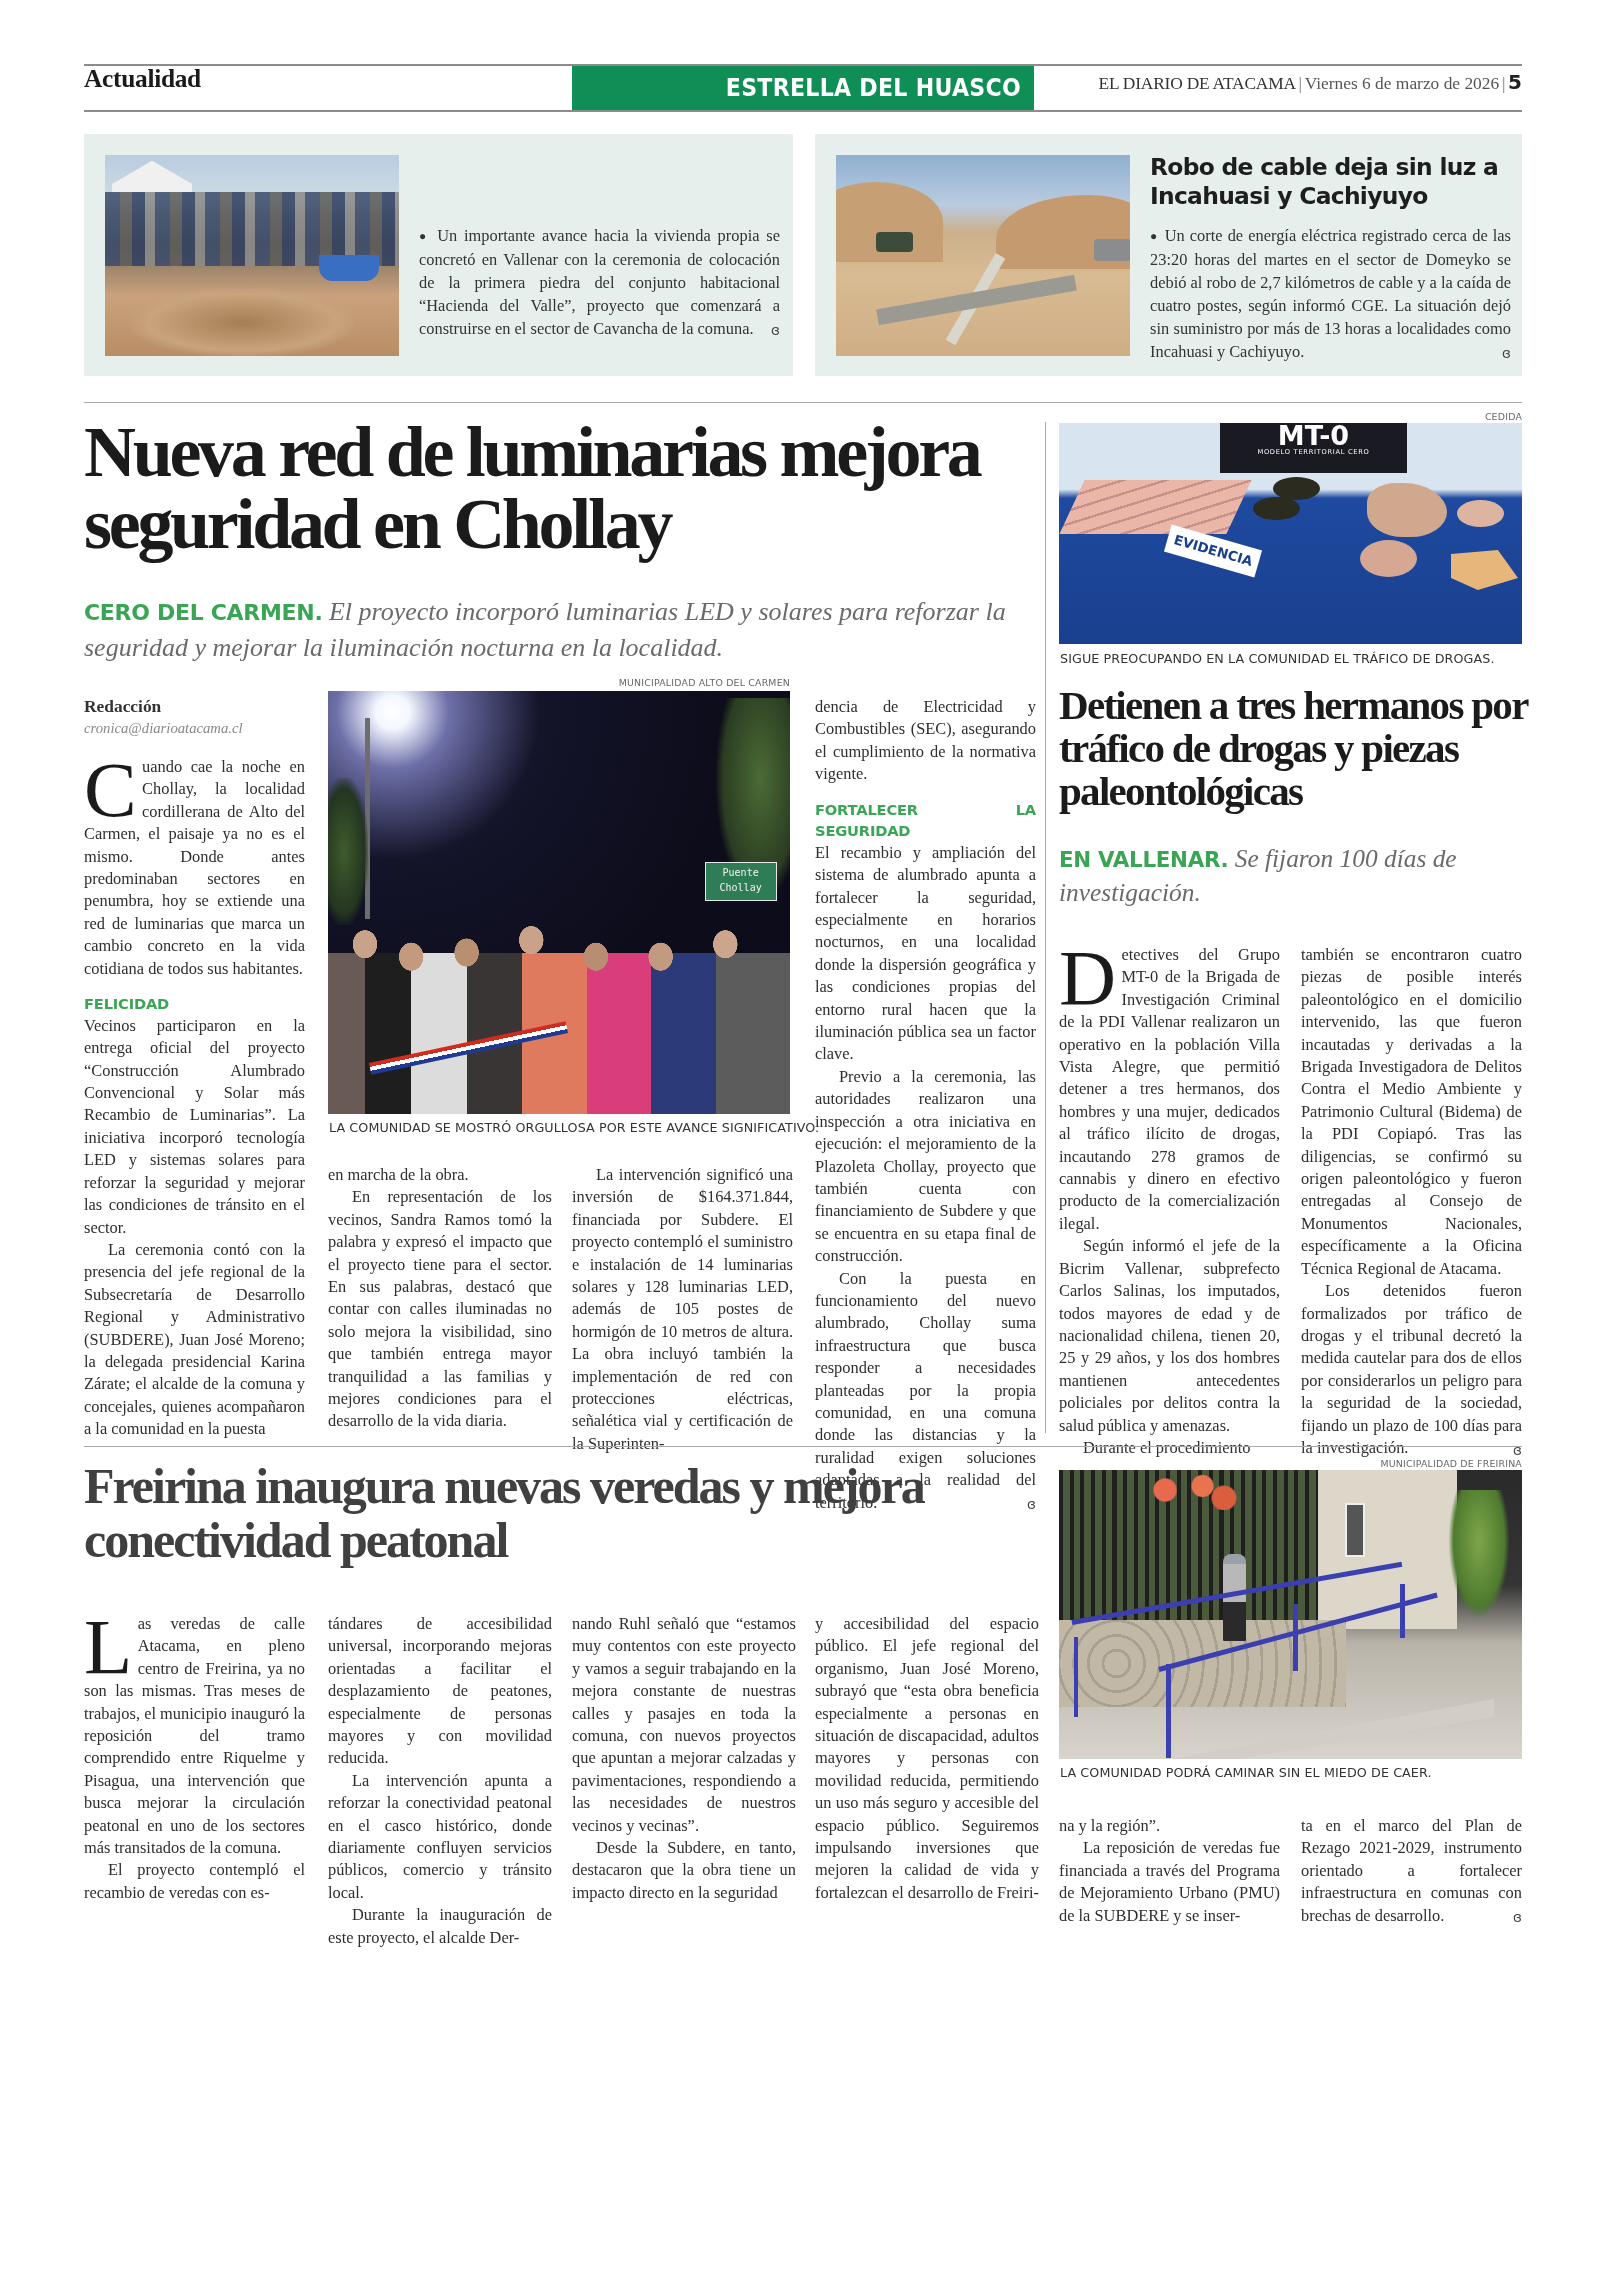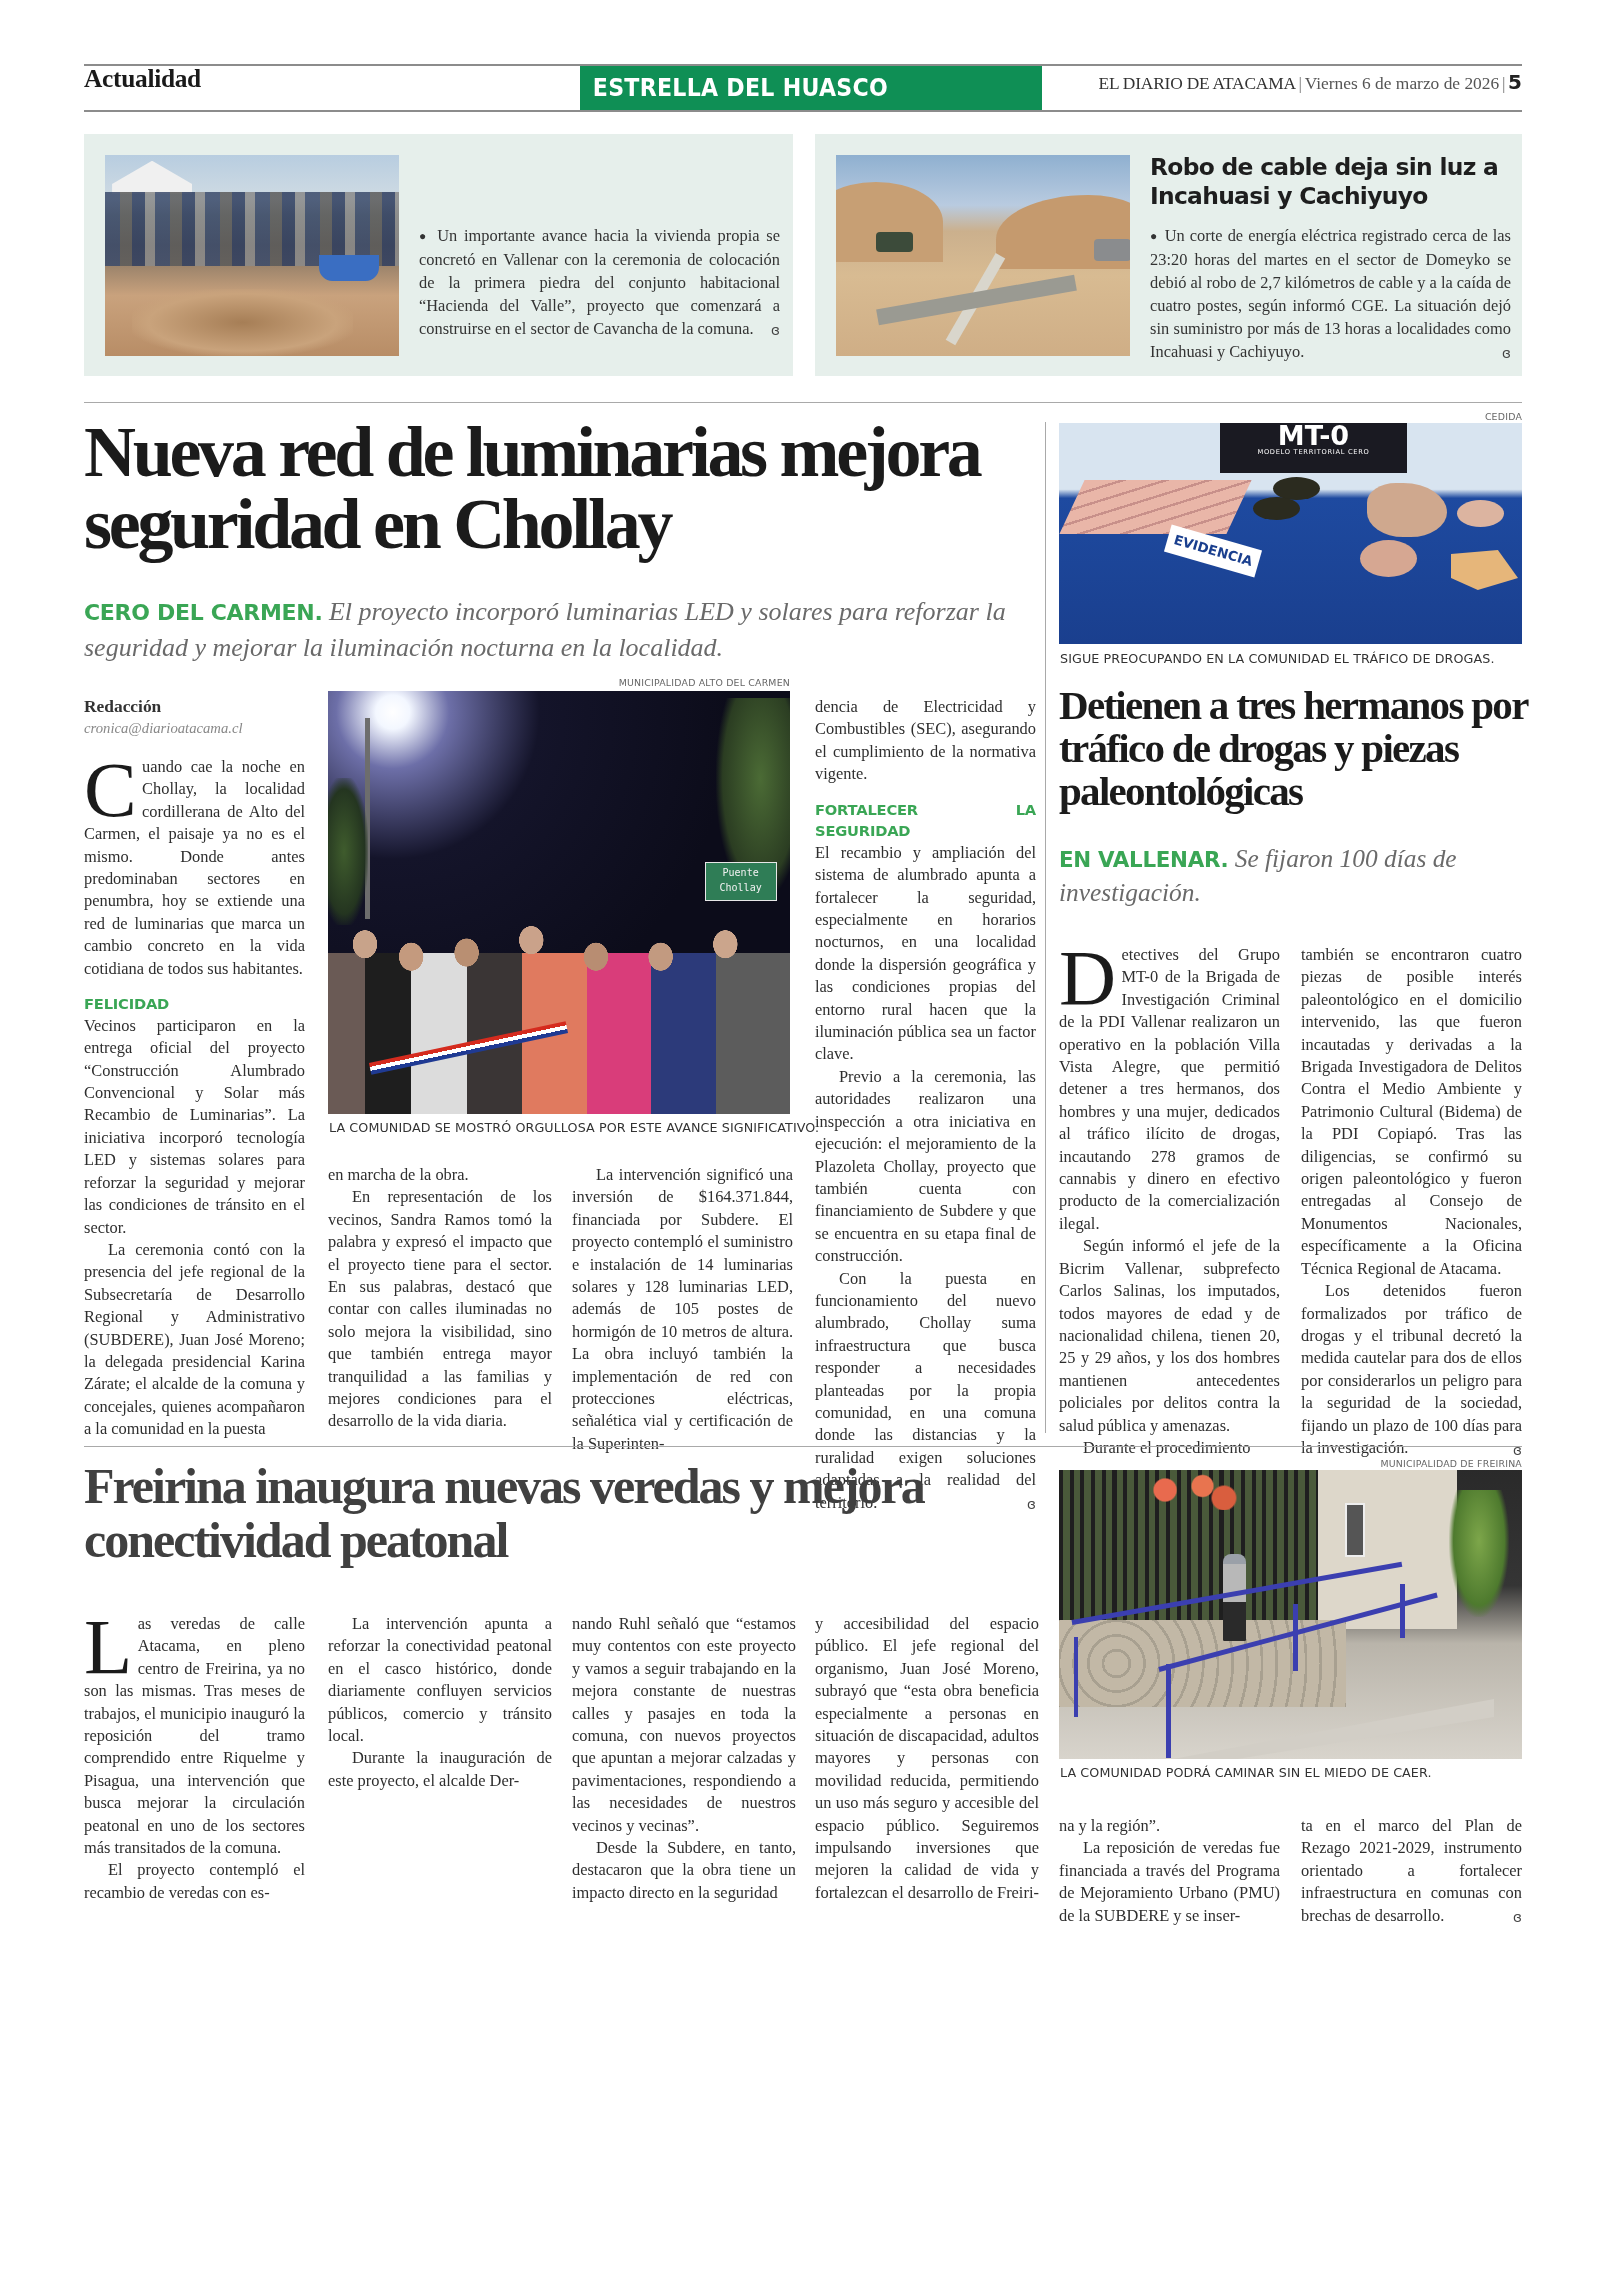--- a/index.html
+++ b/index.html
@@ -2,21 +2,21 @@
 <html style="font-size:10.7px"><head>
 <meta charset="utf-8">
 <style>
   * { box-sizing: border-box; margin: 0; padding: 0; }
   html, body { width: 1606px; height: 2295px; background: #ffffff; overflow: hidden; }
   body { position: relative; font-family: "DejaVu Serif", "Liberation Serif", serif; color: #222; }
 
   
   .hdr-line { position: absolute; left: 84px; width: 1438px; height: 2px; background: #8c8c8c; }
   .hdr-section { position: absolute; left: 84px; top: 64px; font-family: "Liberation Serif", serif; font-weight: bold; font-size: 25.4px; color: #1a1a1a; letter-spacing: -0.3px; }
-  .hdr-band { position: absolute; left: 572px; top: 66px; width: 462px; height: 44px; background: #0f8f55; display: flex; align-items: center; justify-content: flex-start; margin-left: 8px; }
+  .hdr-band { position: absolute; left: 572px; top: 66px; width: 462px; height: 44px; background: #0f8f55; display: flex; align-items: center; justify-content: flex-end; }
   .hdr-band span { font-family: "DejaVu Sans", sans-serif; font-weight: bold; color: #fff; font-size: 24px; letter-spacing: 0.3px; transform: scaleX(0.92); display: inline-block; }
   .hdr-right { position: absolute; right: 84px; top: 70px; font-family: "Liberation Serif", serif; font-size: 17.4px; color: #333; white-space: nowrap; }
   .hdr-right .paper { font-weight: normal; letter-spacing: -0.2px; }
   .hdr-right .sep { color: #777; margin: 0 2.7px; }
   .hdr-right .date { color: #555; }
   .hdr-right .page { font-weight: bold; font-family: "DejaVu Sans", sans-serif; font-size: 20px; color: #222; }
 
   
   .teaser { position: absolute; top: 134px; height: 242px; background: #e6efeb; }
   .teaser .photo { position: absolute; top: 21.4px; left: 21.4px; width: 294px; height: 201px; overflow: hidden; }
@@ -248,20 +248,21 @@
 <div class="hsep" style="left:84px; top:1446px; width:1438px;"></div>
 
 <h2 class="article3-title">Freirina inaugura nuevas veredas y mejora conectividad peatonal</h2>
 
 <div class="col" style="left:84px; top:1613px; width:221px;">
   <p class="noindent"><span class="dropcap">L</span><span>as veredas de calle Atacama, en pleno centro de Freirina, ya no son las mismas. Tras meses de trabajos, el municipio inauguró la reposición del tramo comprendido entre Riquelme y Pisagua, una intervención que busca mejorar la circulación peatonal en uno de los sectores más transitados de la comuna.</span></p>
   <p>El proyecto contempló el recambio de veredas con es-</p>
 </div>
 
 <div class="col" style="left:328px; top:1613px; width:224px;">
+  <p class="noindent">tándares de accesibilidad universal, incorporando mejoras orientadas a facilitar el desplazamiento de peatones, especialmente de personas mayores y con movilidad reducida.</p>
   <p>La intervención apunta a reforzar la conectividad peatonal en el casco histórico, donde diariamente confluyen servicios públicos, comercio y tránsito local.</p>
   <p>Durante la inauguración de este proyecto, el alcalde Der-</p>
 </div>
 
 <div class="col" style="left:572px; top:1613px; width:224px;">
   <p class="noindent">nando Ruhl señaló que “estamos muy contentos con este proyecto y vamos a seguir trabajando en la mejora constante de nuestras calles y pasajes en toda la comuna, con nuevos proyectos que apuntan a mejorar calzadas y pavimentaciones, respondiendo a las necesidades de nuestros vecinos y vecinas”.</p>
   <p>Desde la Subdere, en tanto, destacaron que la obra tiene un impacto directo en la seguridad</p>
 </div>
 
 <div class="col" style="left:815px; top:1613px; width:224px;">

